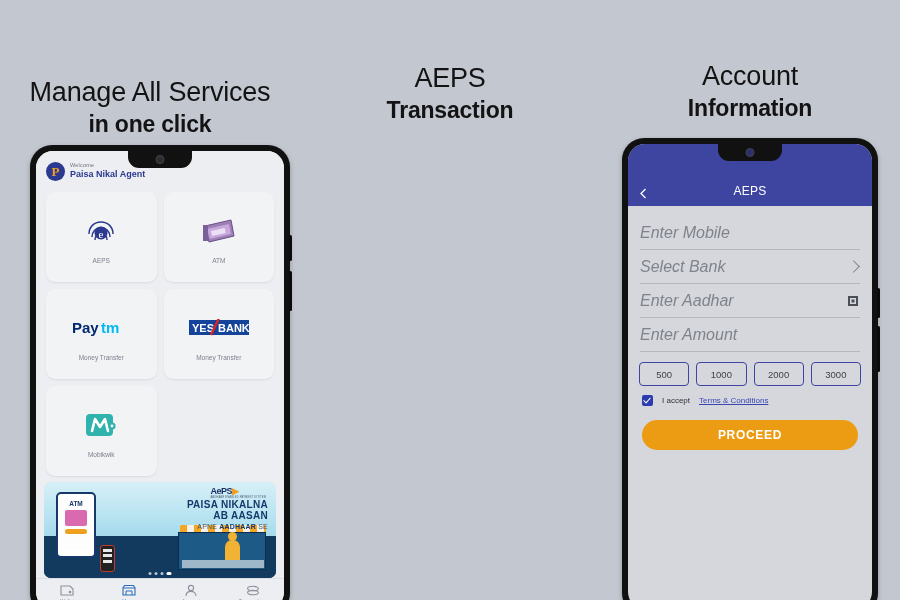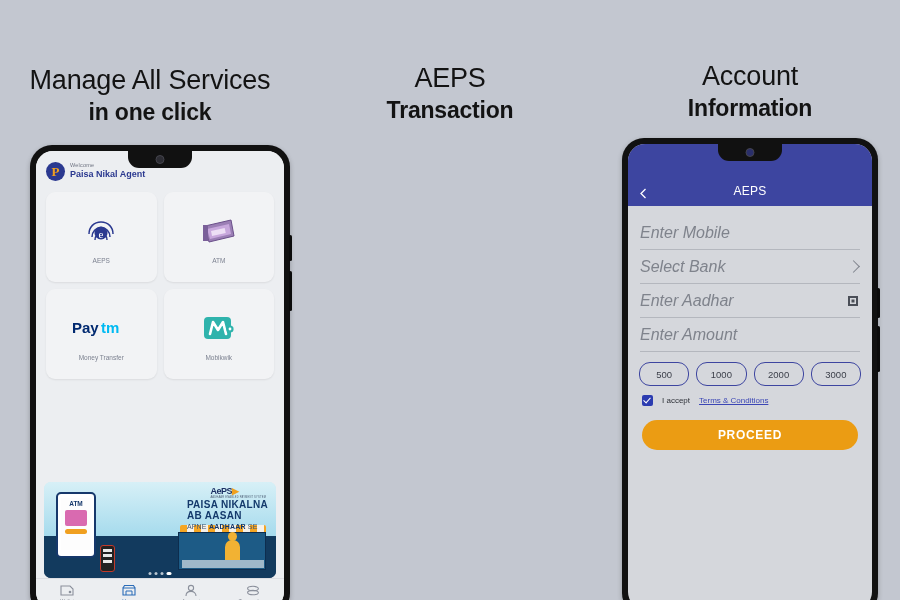--- a/index.html
+++ b/index.html
@@ -11,21 +11,21 @@
   }
   .panel{position:absolute;top:0;height:600px;}
   #panel-1{left:0;width:300px;}
   #panel-2{left:300px;width:300px;}
   #panel-3{left:600px;width:300px;}
 
   
   .heading{position:absolute;left:0;width:100%;text-align:center;color:#131313;}
   .heading .l1{font-size:27px;font-weight:400;letter-spacing:-.2px;line-height:32px;white-space:nowrap;}
   .heading .l2{font-size:23px;font-weight:bold;letter-spacing:-.2px;line-height:32px;white-space:nowrap;}
-  #heading-1{top:64px;}
+  #heading-1{top:76px;}
   #heading-2{top:62px;}
   #heading-3{top:60px;}
 
   
   .phone{position:absolute;background:#111;border-radius:22px;box-shadow:0 2px 5px rgba(0,0,0,.25);}
   #phone-1{left:30px;top:145px;width:260px;height:470px;}
   #phone-2{left:322px;top:138px;width:256px;height:477px;}
   .screen{position:absolute;left:6px;top:6px;right:6px;bottom:6px;border-radius:17px;overflow:hidden;background:#d5d7dc;}
   .side-btn{position:absolute;right:-2px;background:#0b0b0b;border-radius:2px;width:3px;}
   .notch{position:absolute;left:50%;transform:translateX(-50%);top:0;width:64px;height:17px;background:#111;border-radius:0 0 11px 11px;z-index:6;}
@@ -39,21 +39,21 @@
   .logo-circle span{color:#f0a020;font-size:13px;font-weight:bold;line-height:1;font-family:"Liberation Serif",serif;}
   .welcome{font-size:5.5px;color:#6d7280;line-height:7px;letter-spacing:.2px;}
   .agent-name{font-size:9px;font-weight:bold;color:#2b3990;line-height:11px;}
   .tiles{flex:1;padding:5px 10px 0 10px;display:grid;grid-template-columns:1fr 1fr;grid-template-rows:1fr 1fr 1fr;gap:7px;}
   .tile{background:#f2f3f5;border-radius:9px;display:flex;flex-direction:column;align-items:center;justify-content:center;box-shadow:0 1px 2px rgba(0,0,0,.08);}
   .tile .glyph{height:42px;display:flex;align-items:center;justify-content:center;}
   .tile .tlabel{font-size:6.5px;color:#7c8190;margin-top:5px;}
   .banner{margin:6px 8px 0 8px;height:96px;border-radius:7px;overflow:hidden;position:relative;background:linear-gradient(180deg,#cdeaf3 0%,#a9dced 55%,#1f4a72 56%,#16375a 100%);flex:none;}
   .bnr-sky{position:absolute;left:0;top:0;right:0;height:56%;background:linear-gradient(180deg,#d7f0f7,#a6dbed);}
   .bnr-ground{position:absolute;left:0;bottom:0;right:0;height:44%;background:#123a5e;}
-  .bnr-title{position:absolute;right:8px;top:17px;text-align:left;color:#14396b;font-weight:bold;font-size:10px;line-height:11px;letter-spacing:.3px;}
+  .bnr-title{position:absolute;right:8px;top:17px;text-align:right;color:#14396b;font-weight:bold;font-size:10px;line-height:11px;letter-spacing:.3px;}
   .bnr-sub{font-size:7px;font-weight:normal;color:#3d556f;letter-spacing:.2px;}
   .bnr-sub b{color:#14396b;}
   .aeps-logo{position:absolute;right:10px;top:4px;font-size:9px;font-weight:bold;color:#1b2f63;letter-spacing:-.5px;}
   .aeps-logo i{color:#f0a020;font-style:normal;}
   .aeps-tag{font-size:2.6px;color:#4a5a72;letter-spacing:.2px;font-weight:normal;display:block;text-align:center;}
   .bnr-phone{position:absolute;left:12px;top:10px;width:36px;height:62px;background:#fff;border:2px solid #16386b;border-radius:5px;}
   .bnr-phone .scr{position:absolute;left:3px;top:4px;right:3px;bottom:6px;background:#fdfdfd;}
   .bnr-atm{font-size:6.5px;font-weight:bold;color:#16386b;text-align:center;margin-top:2px;}
   .bnr-card{margin:3px 4px;height:16px;background:#d96ab0;border-radius:2px;}
   .bnr-btn{margin:2px 4px;height:5px;background:#f0a020;border-radius:3px;}
@@ -80,21 +80,21 @@
   .seg{display:flex;gap:9px;padding:11px 12px 0 12px;flex:none;}
   .seg .s{flex:1;height:26px;border-radius:13px;display:flex;align-items:center;justify-content:center;font-size:11px;box-sizing:border-box;}
   .seg .s.on{background:#3d45a0;color:#fff;font-weight:bold;}
   .seg .s.off{border:1px solid #3d45a0;color:#6e7280;background:transparent;}
   .fields{padding:10px 12px 0 12px;flex:none;}
   .field{height:33px;border-bottom:1px solid #b4b7be;display:flex;align-items:center;position:relative;}
   .field .ph{font-size:16px;color:#7f838c;font-style:italic;}
   .field .chev{position:absolute;right:2px;width:8px;height:8px;border-right:1.6px solid #7f838c;border-bottom:1.6px solid #7f838c;transform:rotate(-45deg);}
   .field .fp{position:absolute;right:1px;width:12px;height:12px;color:#5a5e66;}
   .chips{display:flex;gap:7px;padding:10px 11px 0 11px;flex:none;}
-  .chip{flex:1;height:22px;border:1.3px solid #3d45a0;border-radius:11px;display:flex;align-items:center;justify-content:center;font-size:9.5px;color:#3b3f49;background:transparent;}
+  .chip{flex:1;height:22px;border:1.3px solid #3d45a0;border-radius:4px;display:flex;align-items:center;justify-content:center;font-size:9.5px;color:#3b3f49;background:transparent;}
   .terms{display:flex;align-items:center;gap:9px;padding:9px 0 0 14px;flex:none;}
   .cbx{width:11px;height:11px;background:#2b3bb0;border-radius:2px;position:relative;flex:none;}
   .cbx:after{content:"";position:absolute;left:3px;top:1px;width:3px;height:6px;border-right:1.6px solid #fff;border-bottom:1.6px solid #fff;transform:rotate(42deg);}
   .terms .t1{font-size:8px;color:#2e3138;}
   .terms .t2{font-size:8px;color:#3b46b5;text-decoration:underline;}
   .proceed{margin:14px 14px 0 14px;height:30px;background:#eb9c13;border-radius:15px;display:flex;align-items:center;justify-content:center;color:#fff;font-size:12px;font-weight:bold;letter-spacing:.7px;flex:none;}
   svg{display:block;}
 </style>
 </head>
 <body>
@@ -154,20 +154,31 @@
         <div class="tile">
           <div class="glyph">
             <svg width="58" height="20" viewBox="0 0 58 20">
               <text x="0" y="15" font-size="15" font-weight="bold" fill="#012970" font-family="Liberation Sans, sans-serif">Pay</text>
               <text x="29" y="15" font-size="15" font-weight="bold" fill="#00baf2" font-family="Liberation Sans, sans-serif">tm</text>
             </svg>
           </div>
           <div class="tlabel">Money Transfer</div>
         </div>
 
+        <div class="tile">
+          <div class="glyph">
+            <svg width="60" height="18" viewBox="0 0 60 18">
+              <rect x="0" y="1" width="60" height="15" fill="#14439c"></rect>
+              <text x="3" y="13" font-size="11" font-weight="bold" fill="#fff" font-family="Liberation Sans, sans-serif">YES</text>
+              <text x="29" y="13" font-size="11" font-weight="bold" fill="#fff" font-family="Liberation Sans, sans-serif">BANK</text>
+              <path d="M22 16 L30 -1" stroke="#e2231a" stroke-width="2.4"></path>
+            </svg>
+          </div>
+          <div class="tlabel">Money Transfer</div>
+        </div>
 
         <div class="tile">
           <div class="glyph">
             <svg width="34" height="30" viewBox="0 0 34 30">
               <rect x="2" y="4" width="27" height="22" rx="4" fill="#2fb3ac"></rect>
               <path d="M8 21 L11 9 L16 17 L21 9 L24 21" fill="none" stroke="#fff" stroke-width="2.6" stroke-linejoin="round" stroke-linecap="round"></path>
               <circle cx="28" cy="16" r="3.6" fill="#2fb3ac"></circle>
               <circle cx="28" cy="16" r="1.4" fill="#fff"></circle>
             </svg>
           </div>

